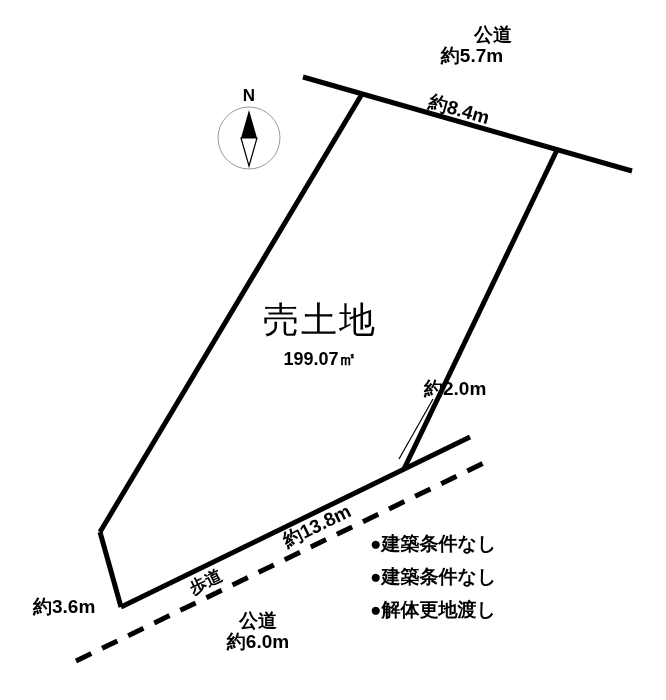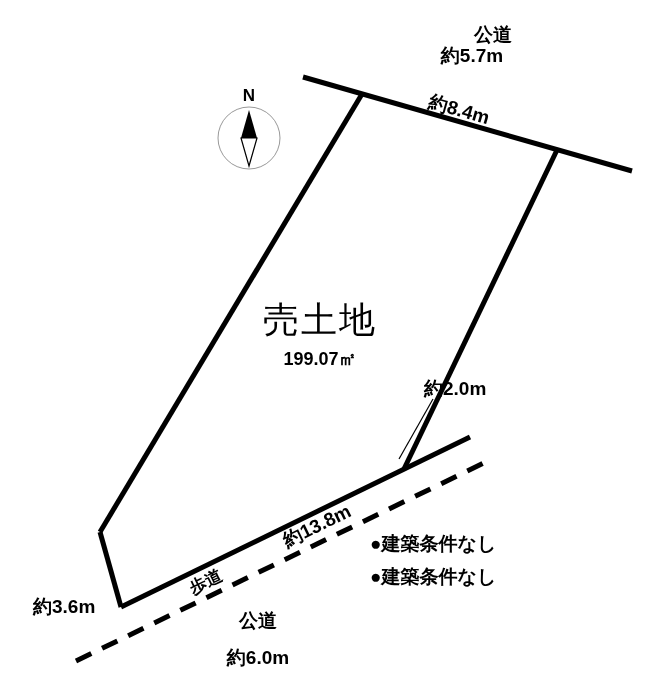--- a/index.html
+++ b/index.html
@@ -95,20 +95,21 @@
 
   <div class="label t19" style="left:424px; top:378px;">約2.0m</div>
 
   <div class="label t19 rot-bottom" style="left:317px; top:526px;">約13.8m</div>
 
   <div class="label t17 rot-bottom" style="left:206px; top:582px;">歩道</div>
 
   <div class="label t19" style="left:33px; top:556px;margin-top:40px;">約3.6m</div>
 
   <div class="label t19 center-x" style="left:258px; top:610px;">公道</div>
-  <div class="label t19 center-x" style="left:258px; top:631px;margin-top:16px;">約6.0m</div>
+  <div class="label t19 center-x" style="left:258px; top:631px;">約6.0m</div>
 
   <div class="notes">
     <div class="note-line">●建築条件なし</div>
     <div class="note-line">●建築条件なし</div>
+    <div class="note-line">●解体更地渡し</div>
   </div>
 
 </div>
 
 </body></html>

